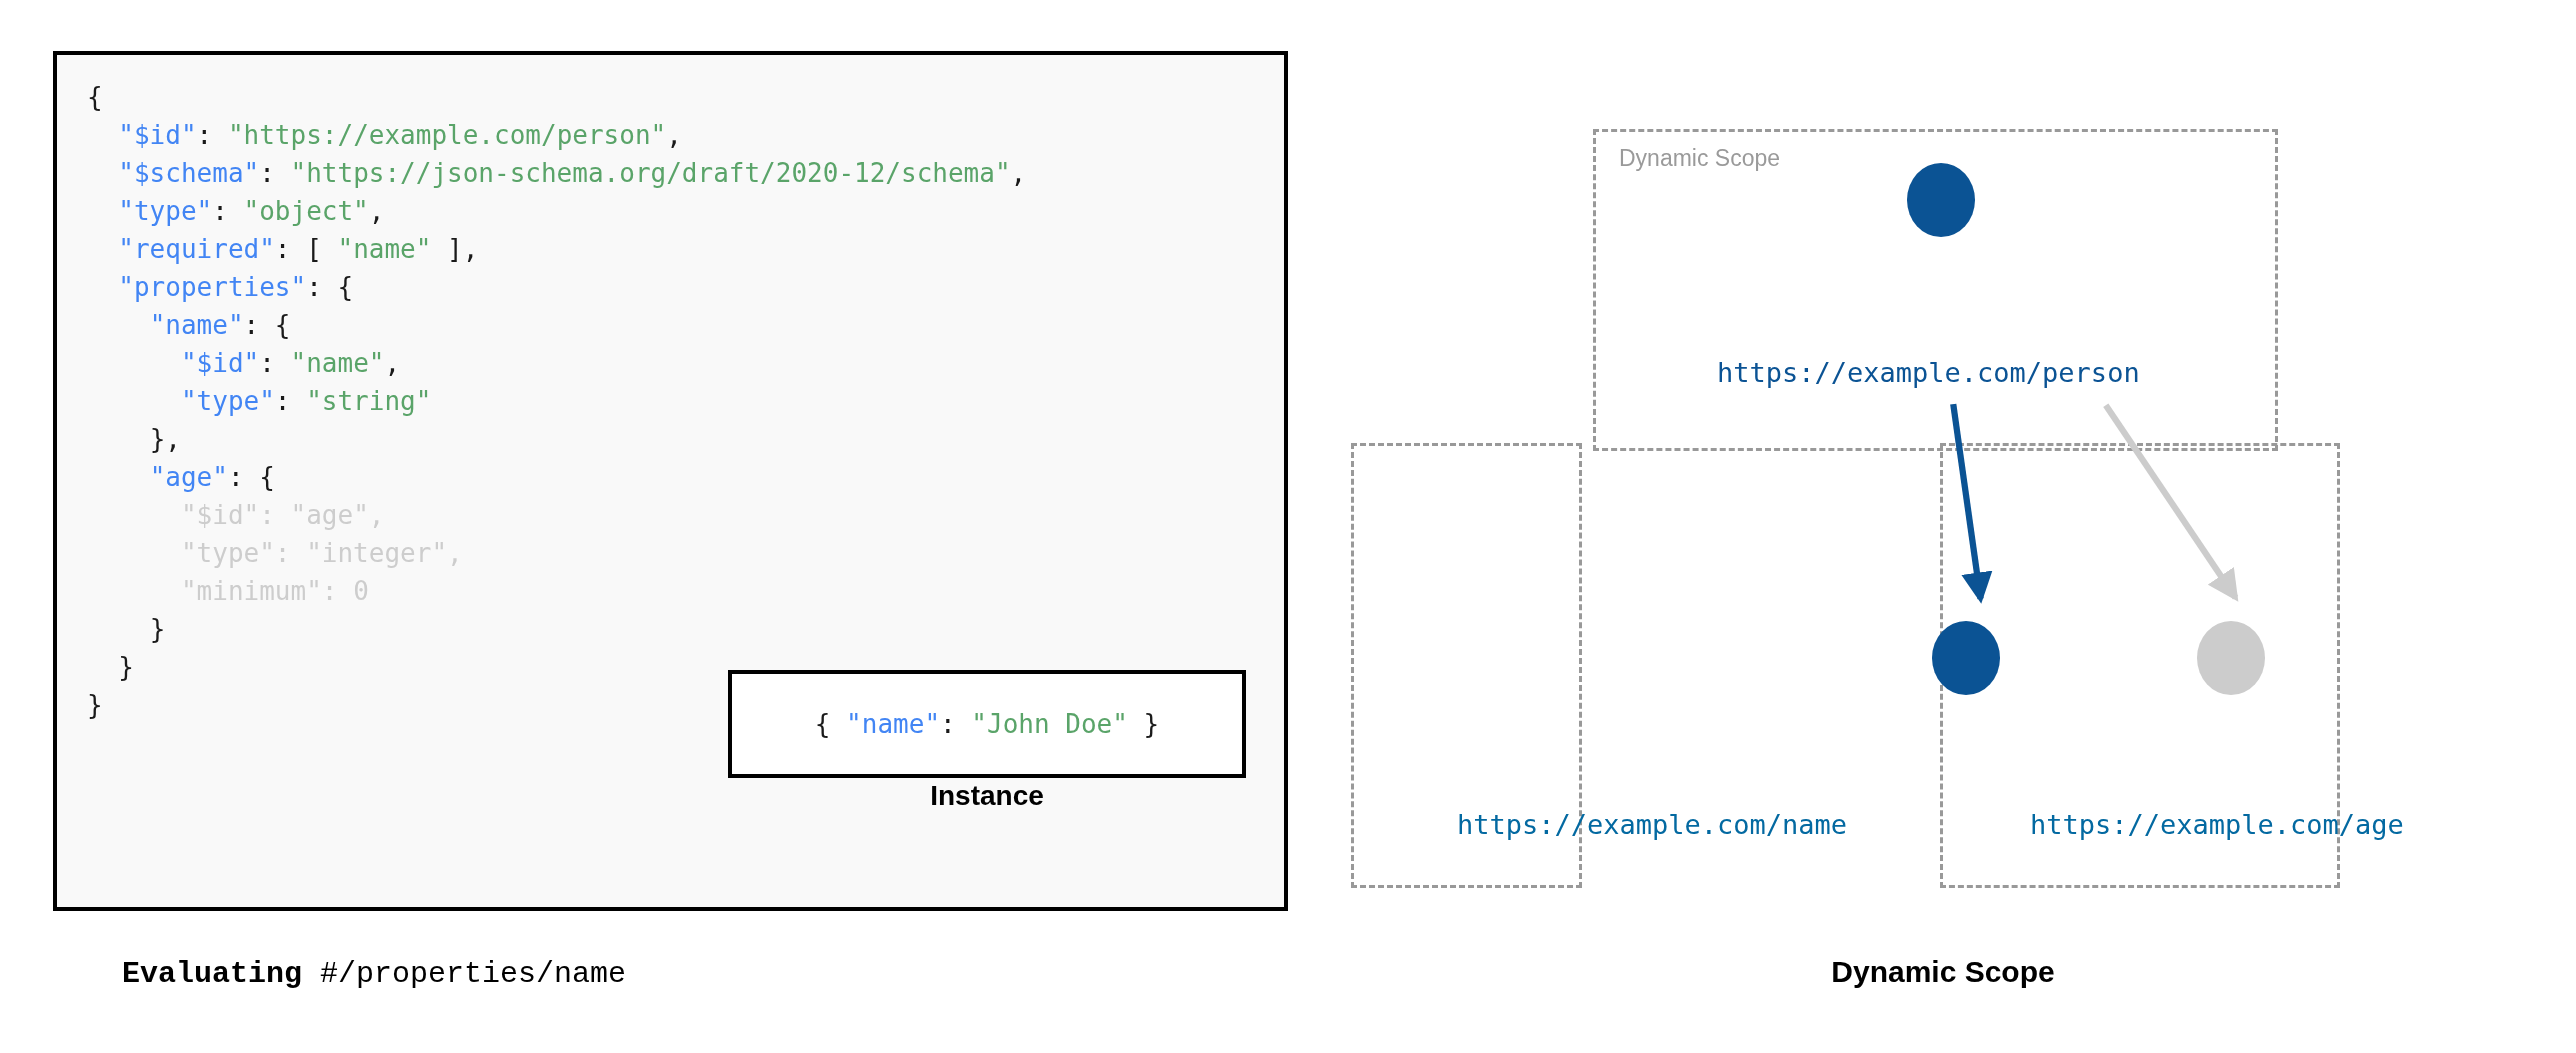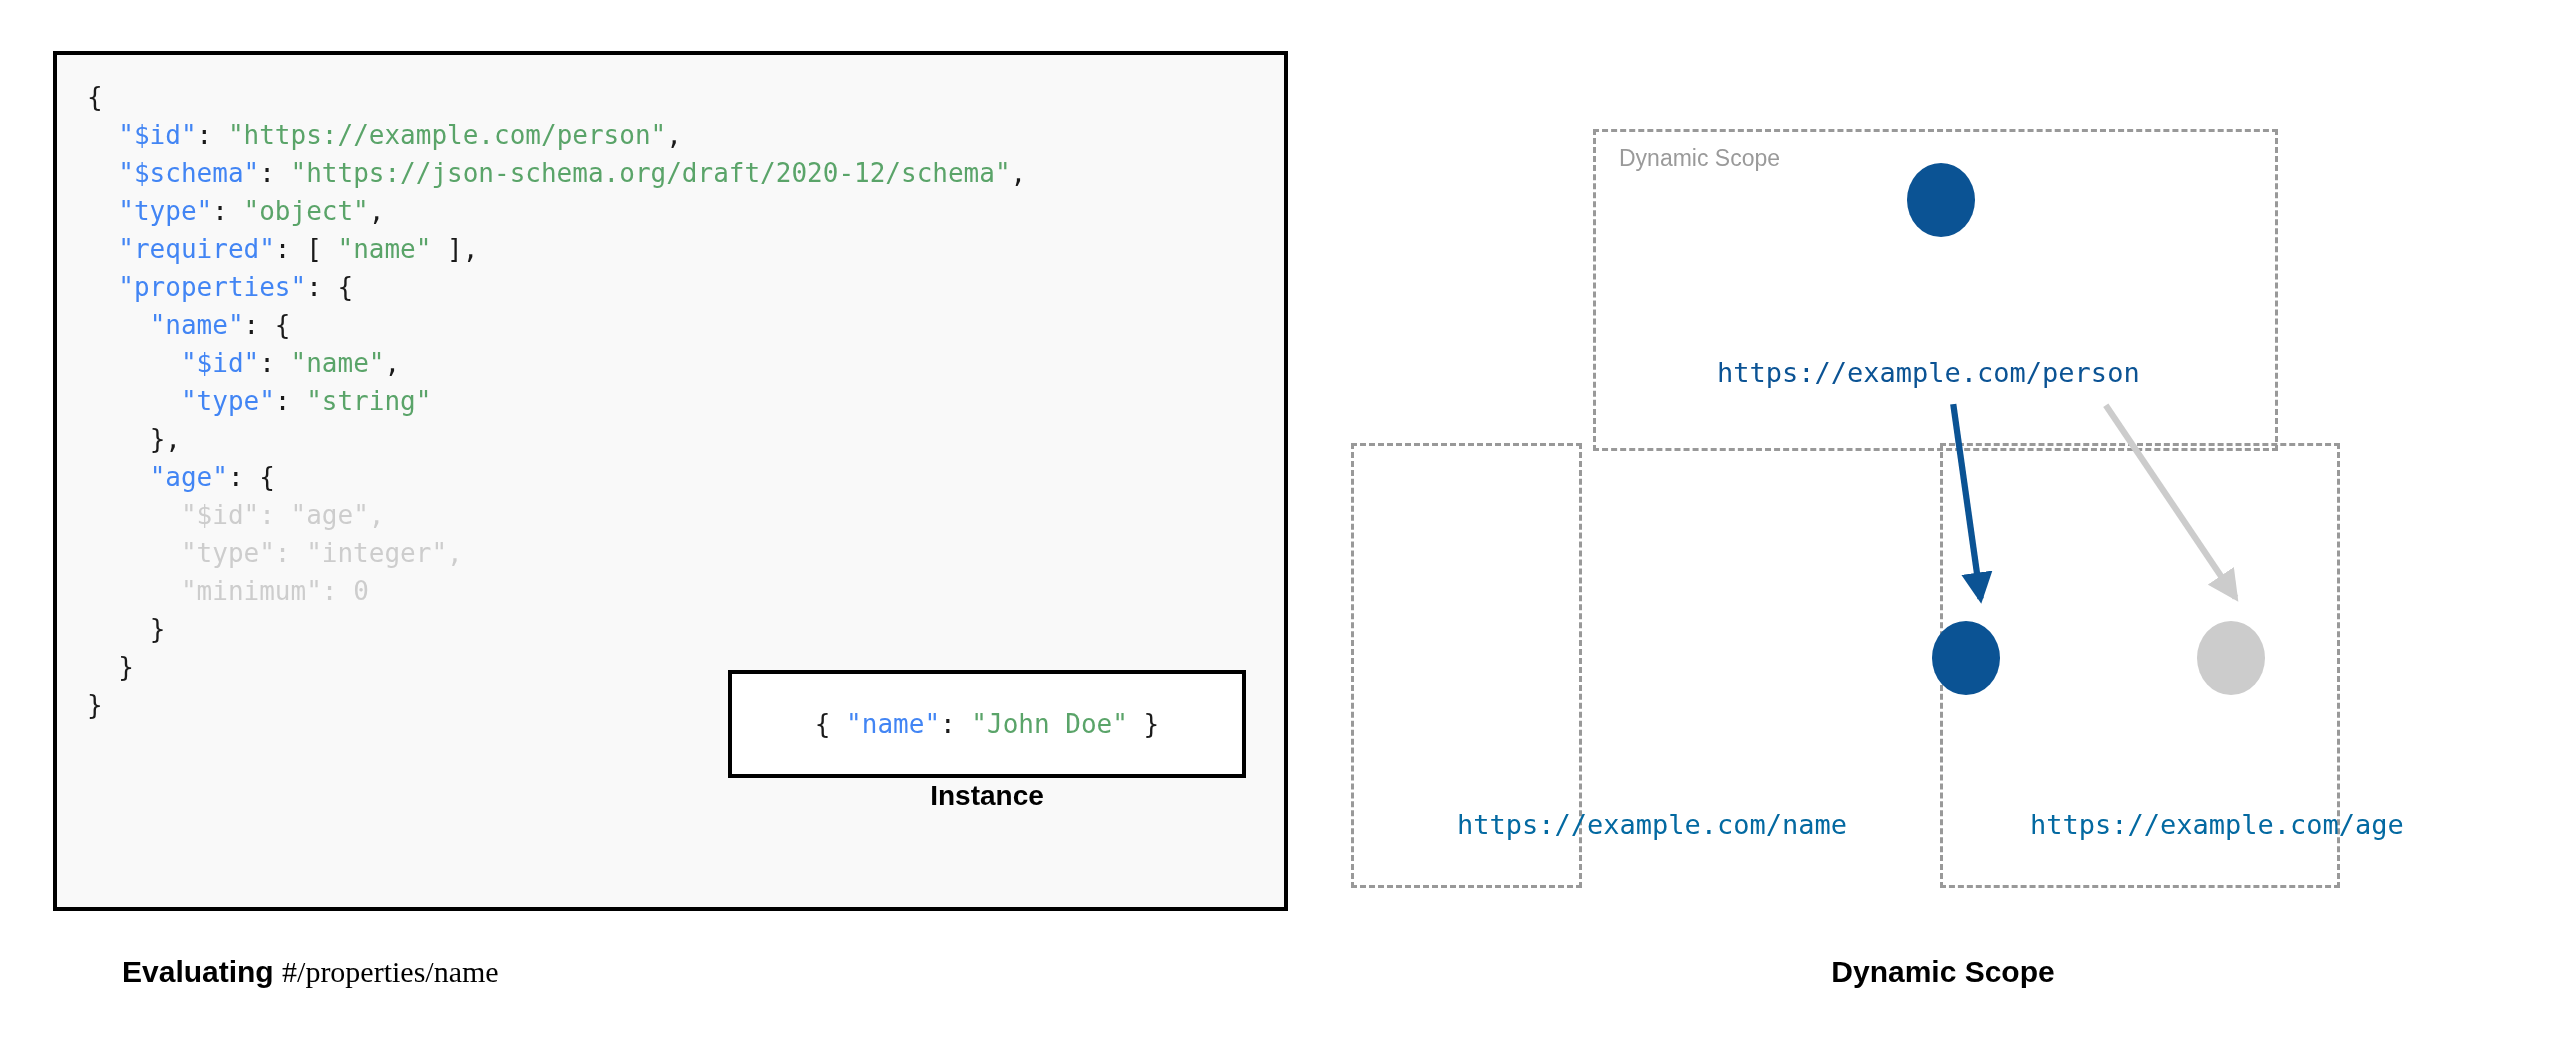--- a/index.html
+++ b/index.html
@@ -85,25 +85,25 @@
   
   #left-caption {
     position: absolute;
     left: 122px;
     top: 955px;
     font-size: 30px;
     color: #000000;
     white-space: nowrap;
   }
   #left-caption .cap-bold {
-    font-family: Liberation Sans, sans-serif;
+    font-family: Liberation Mono, monospace;
     font-weight: bold;
   }
   #left-caption .cap-mono {
-    font-family: Liberation Serif, serif;
+    font-family: Liberation Mono, monospace;
     font-weight: normal;
   }
 
   
   #right-panel {
     position: absolute;
     left: 1310px; top: 0;
     width: 1266px; height: 764px;
   }
   .scope-box {

